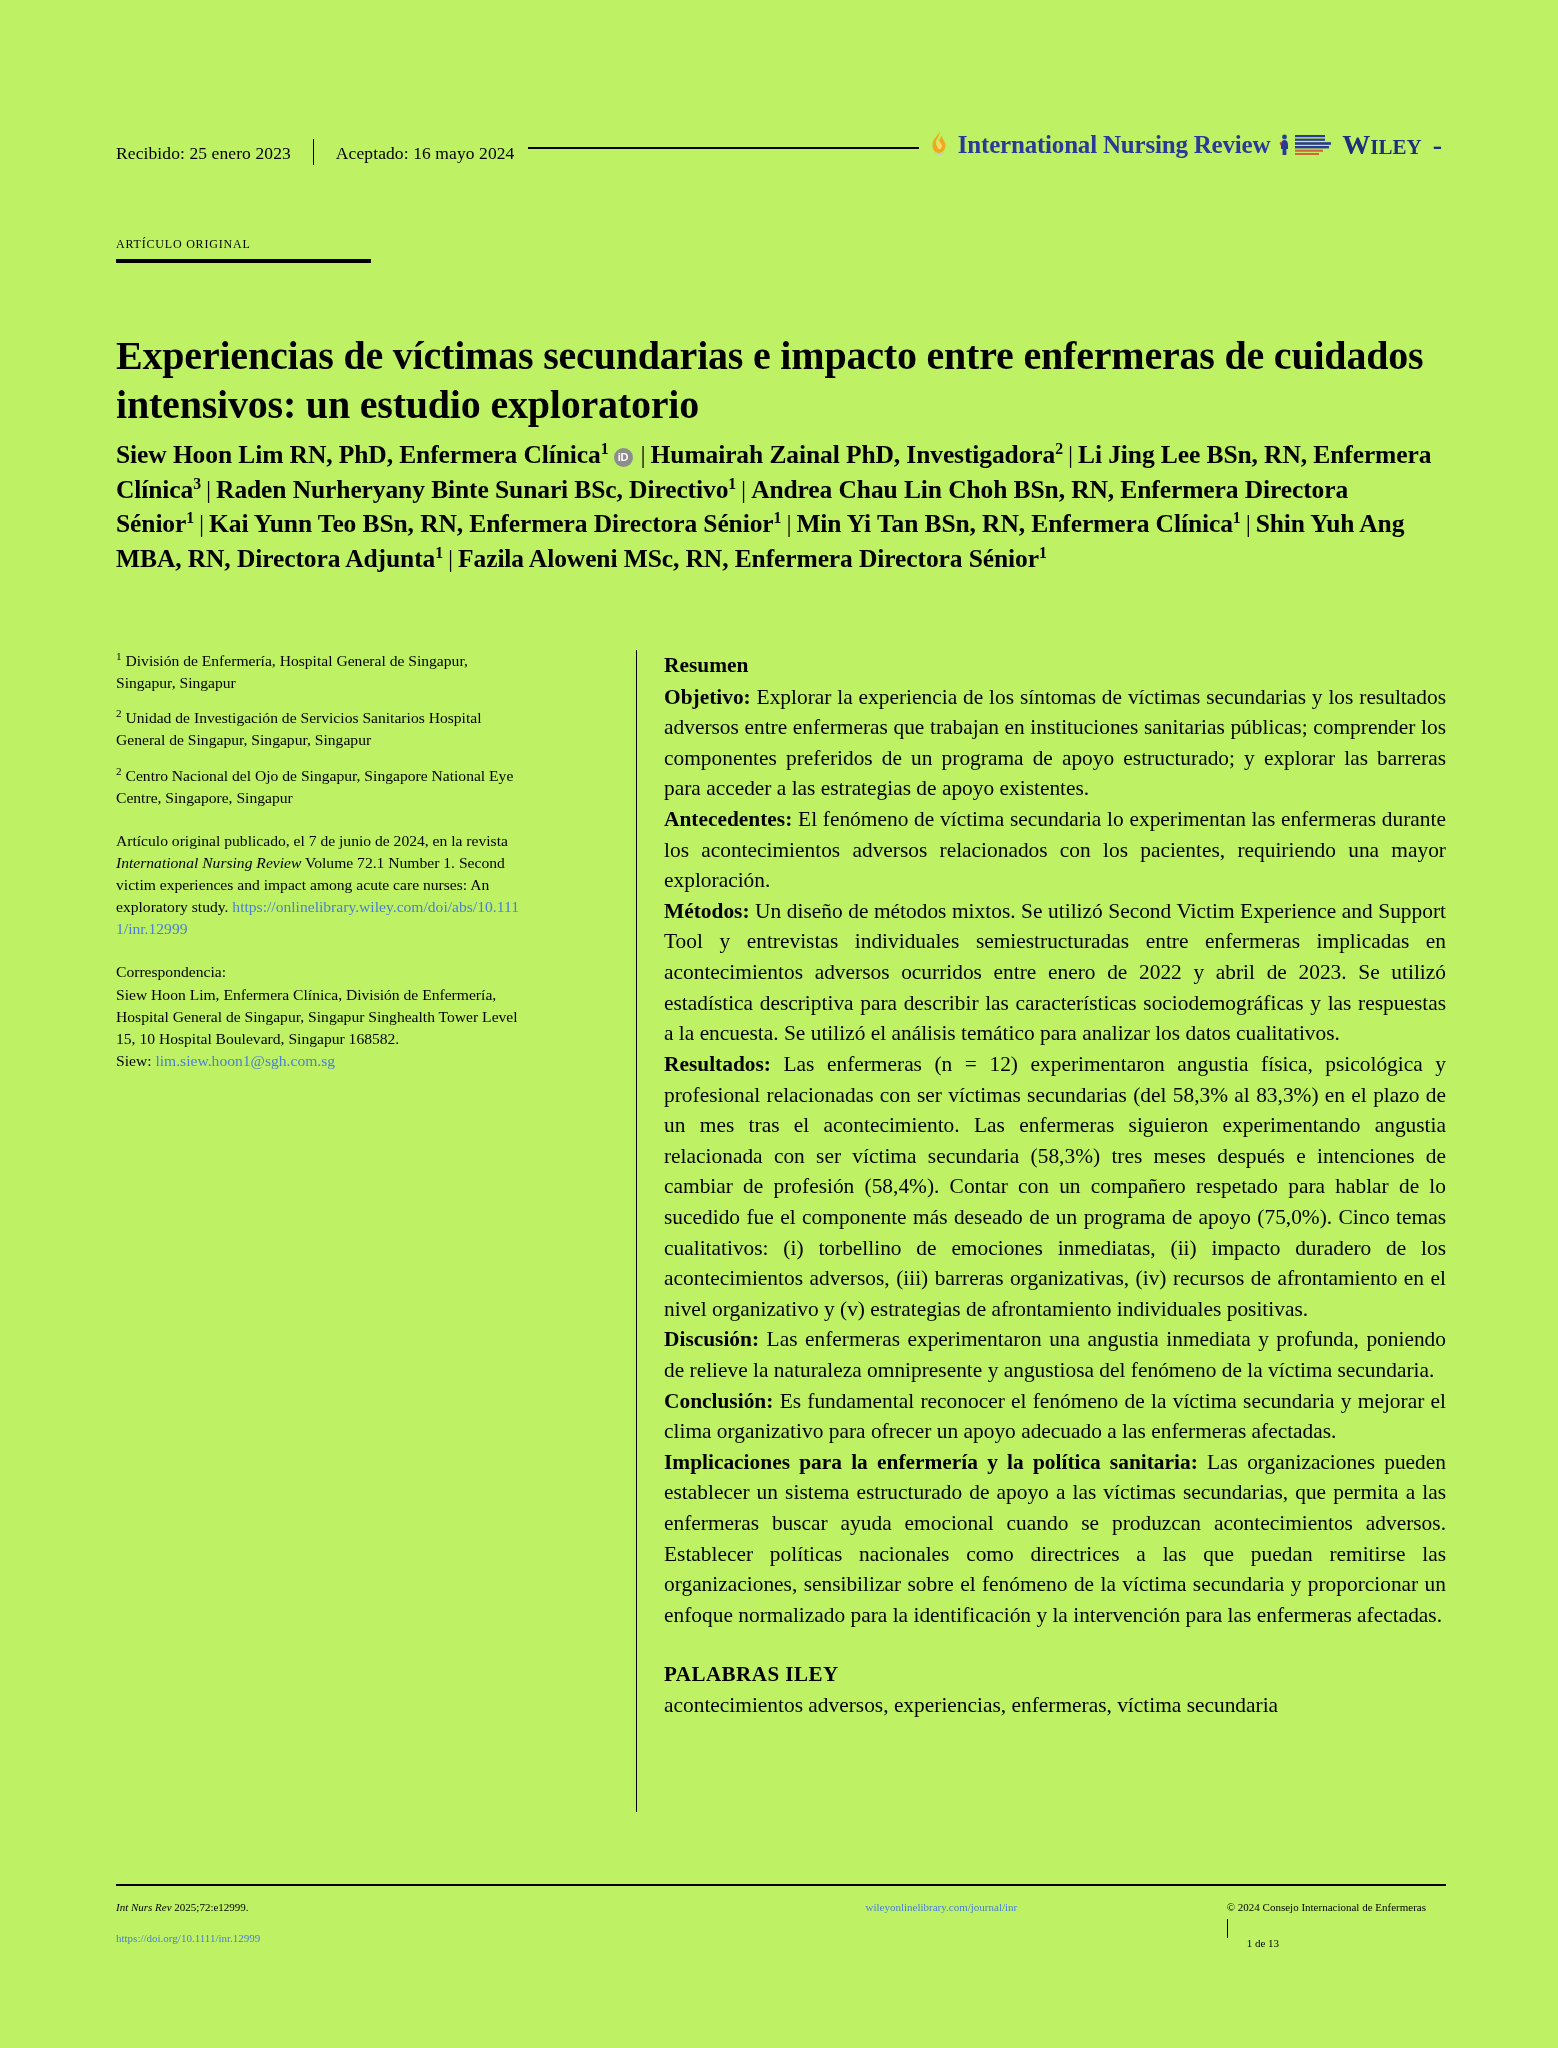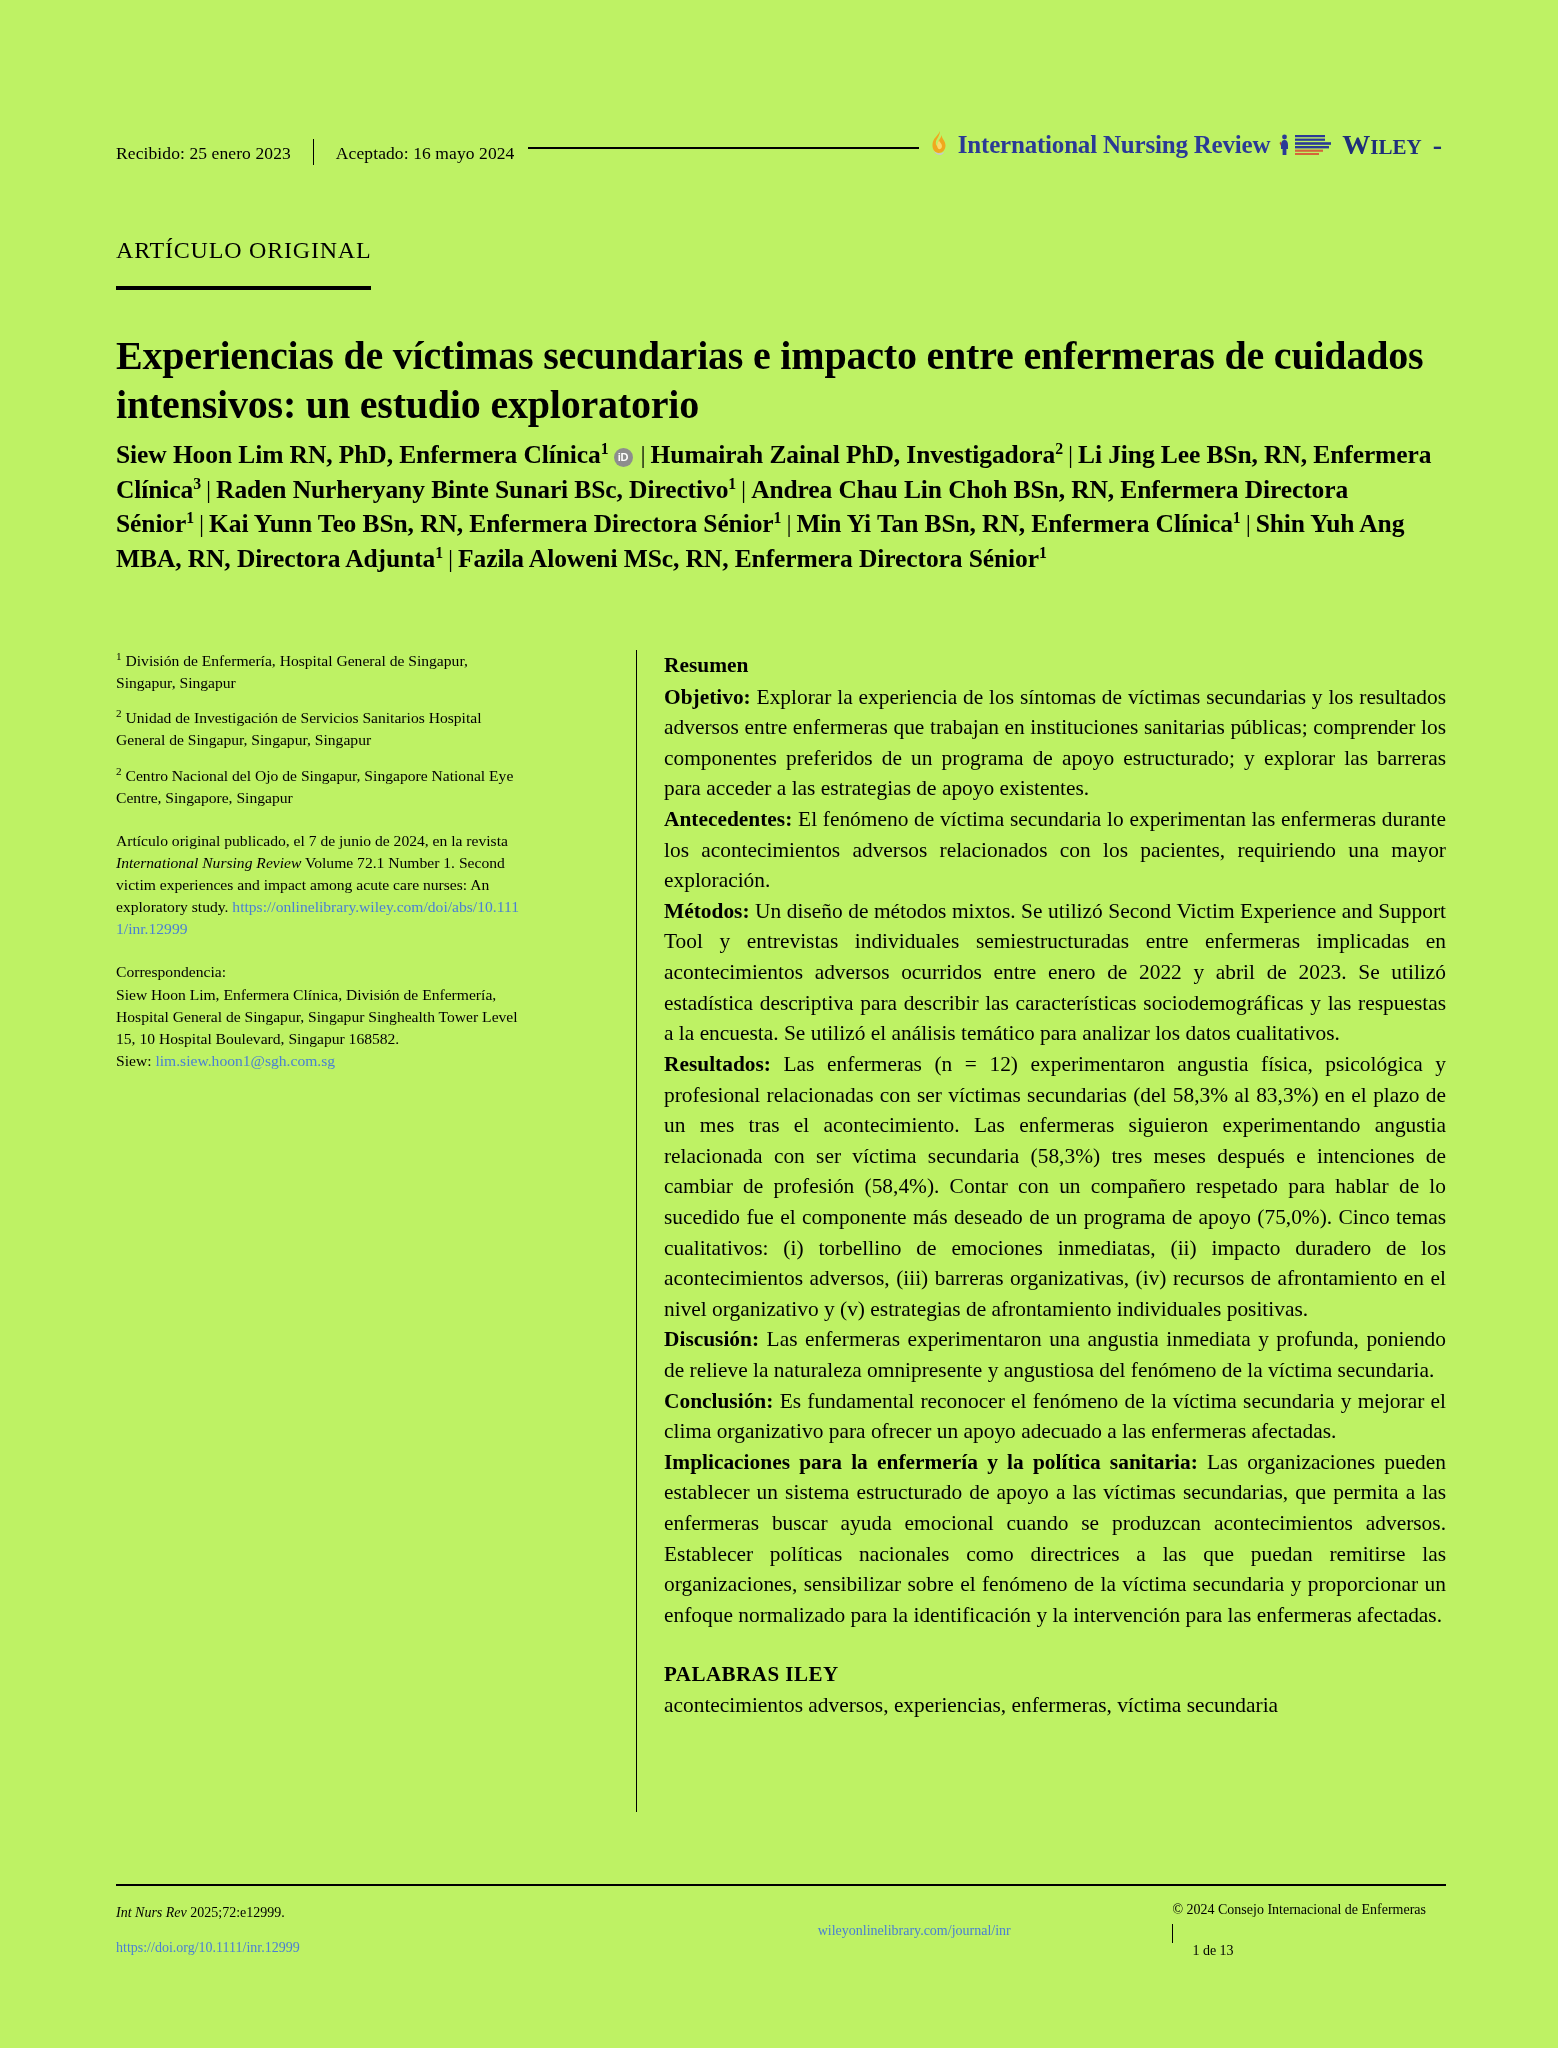--- a/index.html
+++ b/index.html
@@ -116,24 +116,24 @@
   }
 
   
   .art-type-wrap {
     position: absolute;
     left: 116px;
     top: 238px;
     width: 260px;
   }
   .art-type {
-    font-size: 24px;
+    font-size: 12px;
     letter-spacing: 0.8px;
     line-height: 1;
-    padding-bottom: 24px;
+    padding-bottom: 9px;
   }
   .art-type-rule {
     height: 4px;
     background: #000;
     width: 255px;
   }
 
   
   .title {
     position: absolute;
@@ -268,22 +268,22 @@
     top: 1884px;
     width: 1330px;
   }
   .footer-rule {
     height: 2.2px;
     background: #000;
     margin-bottom: 13px;
   }
   .footer-row {
     display: flex;
-    align-items: center;
-    font-size: 14px;
+    align-items: flex-start;
+    font-size: 11px;
     line-height: 1.55;
   }
   .f-left { width: 540px; }
   .f-left .ital { font-style: italic; }
   .f-mid {
     flex: 1;
     text-align: center;
     color: #4a7fd4;
   }
   .f-right {

